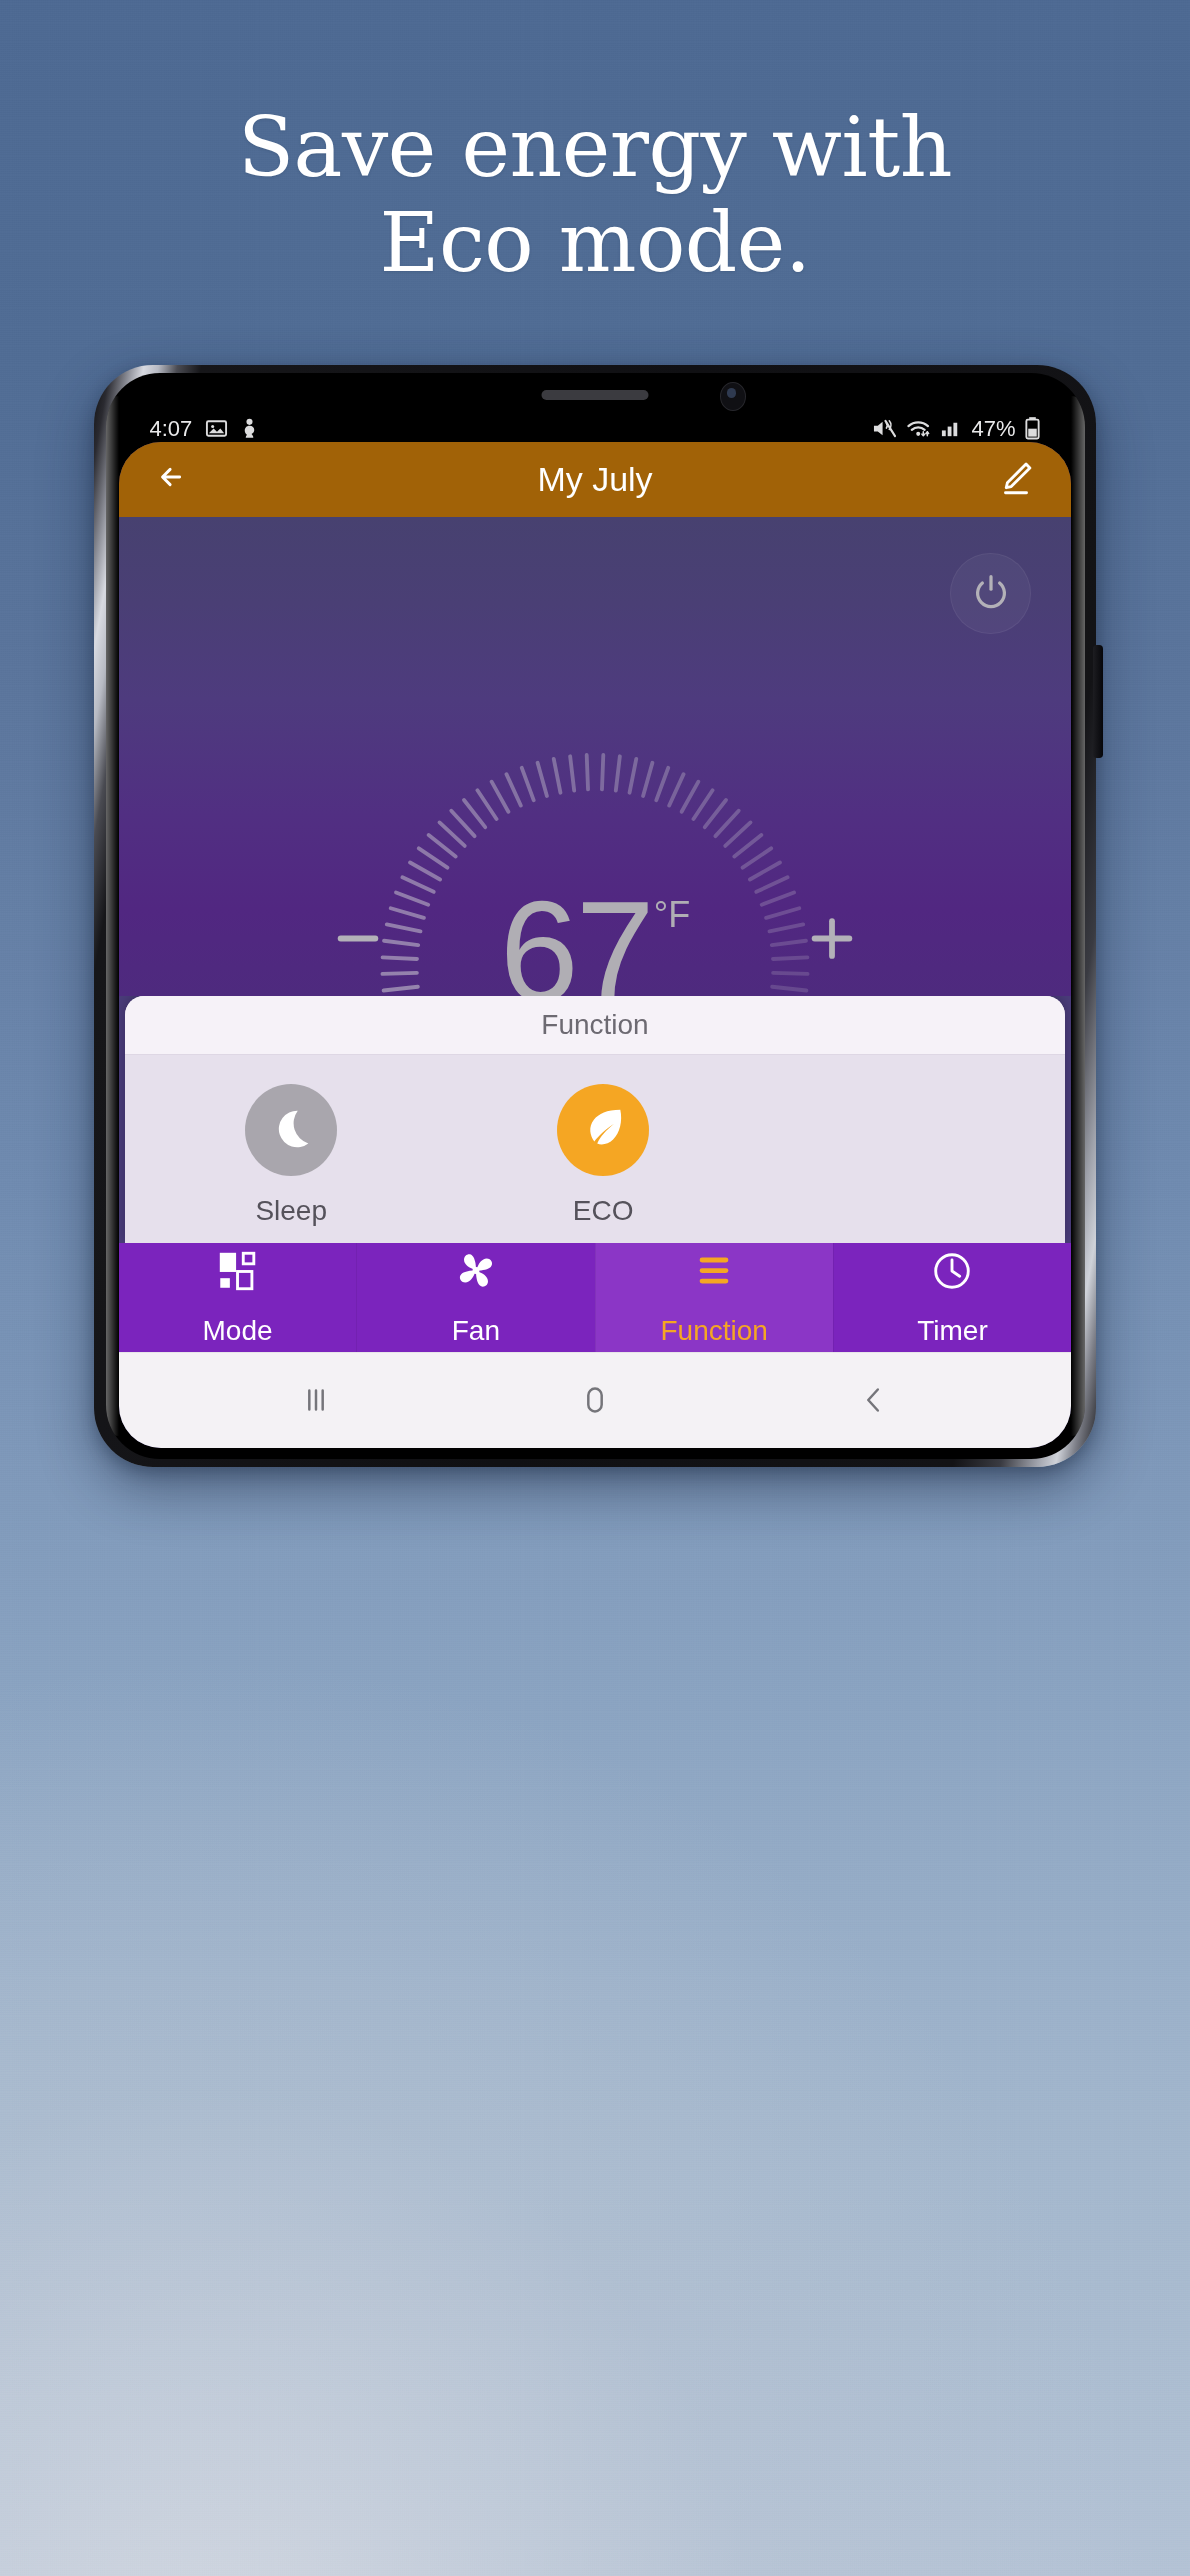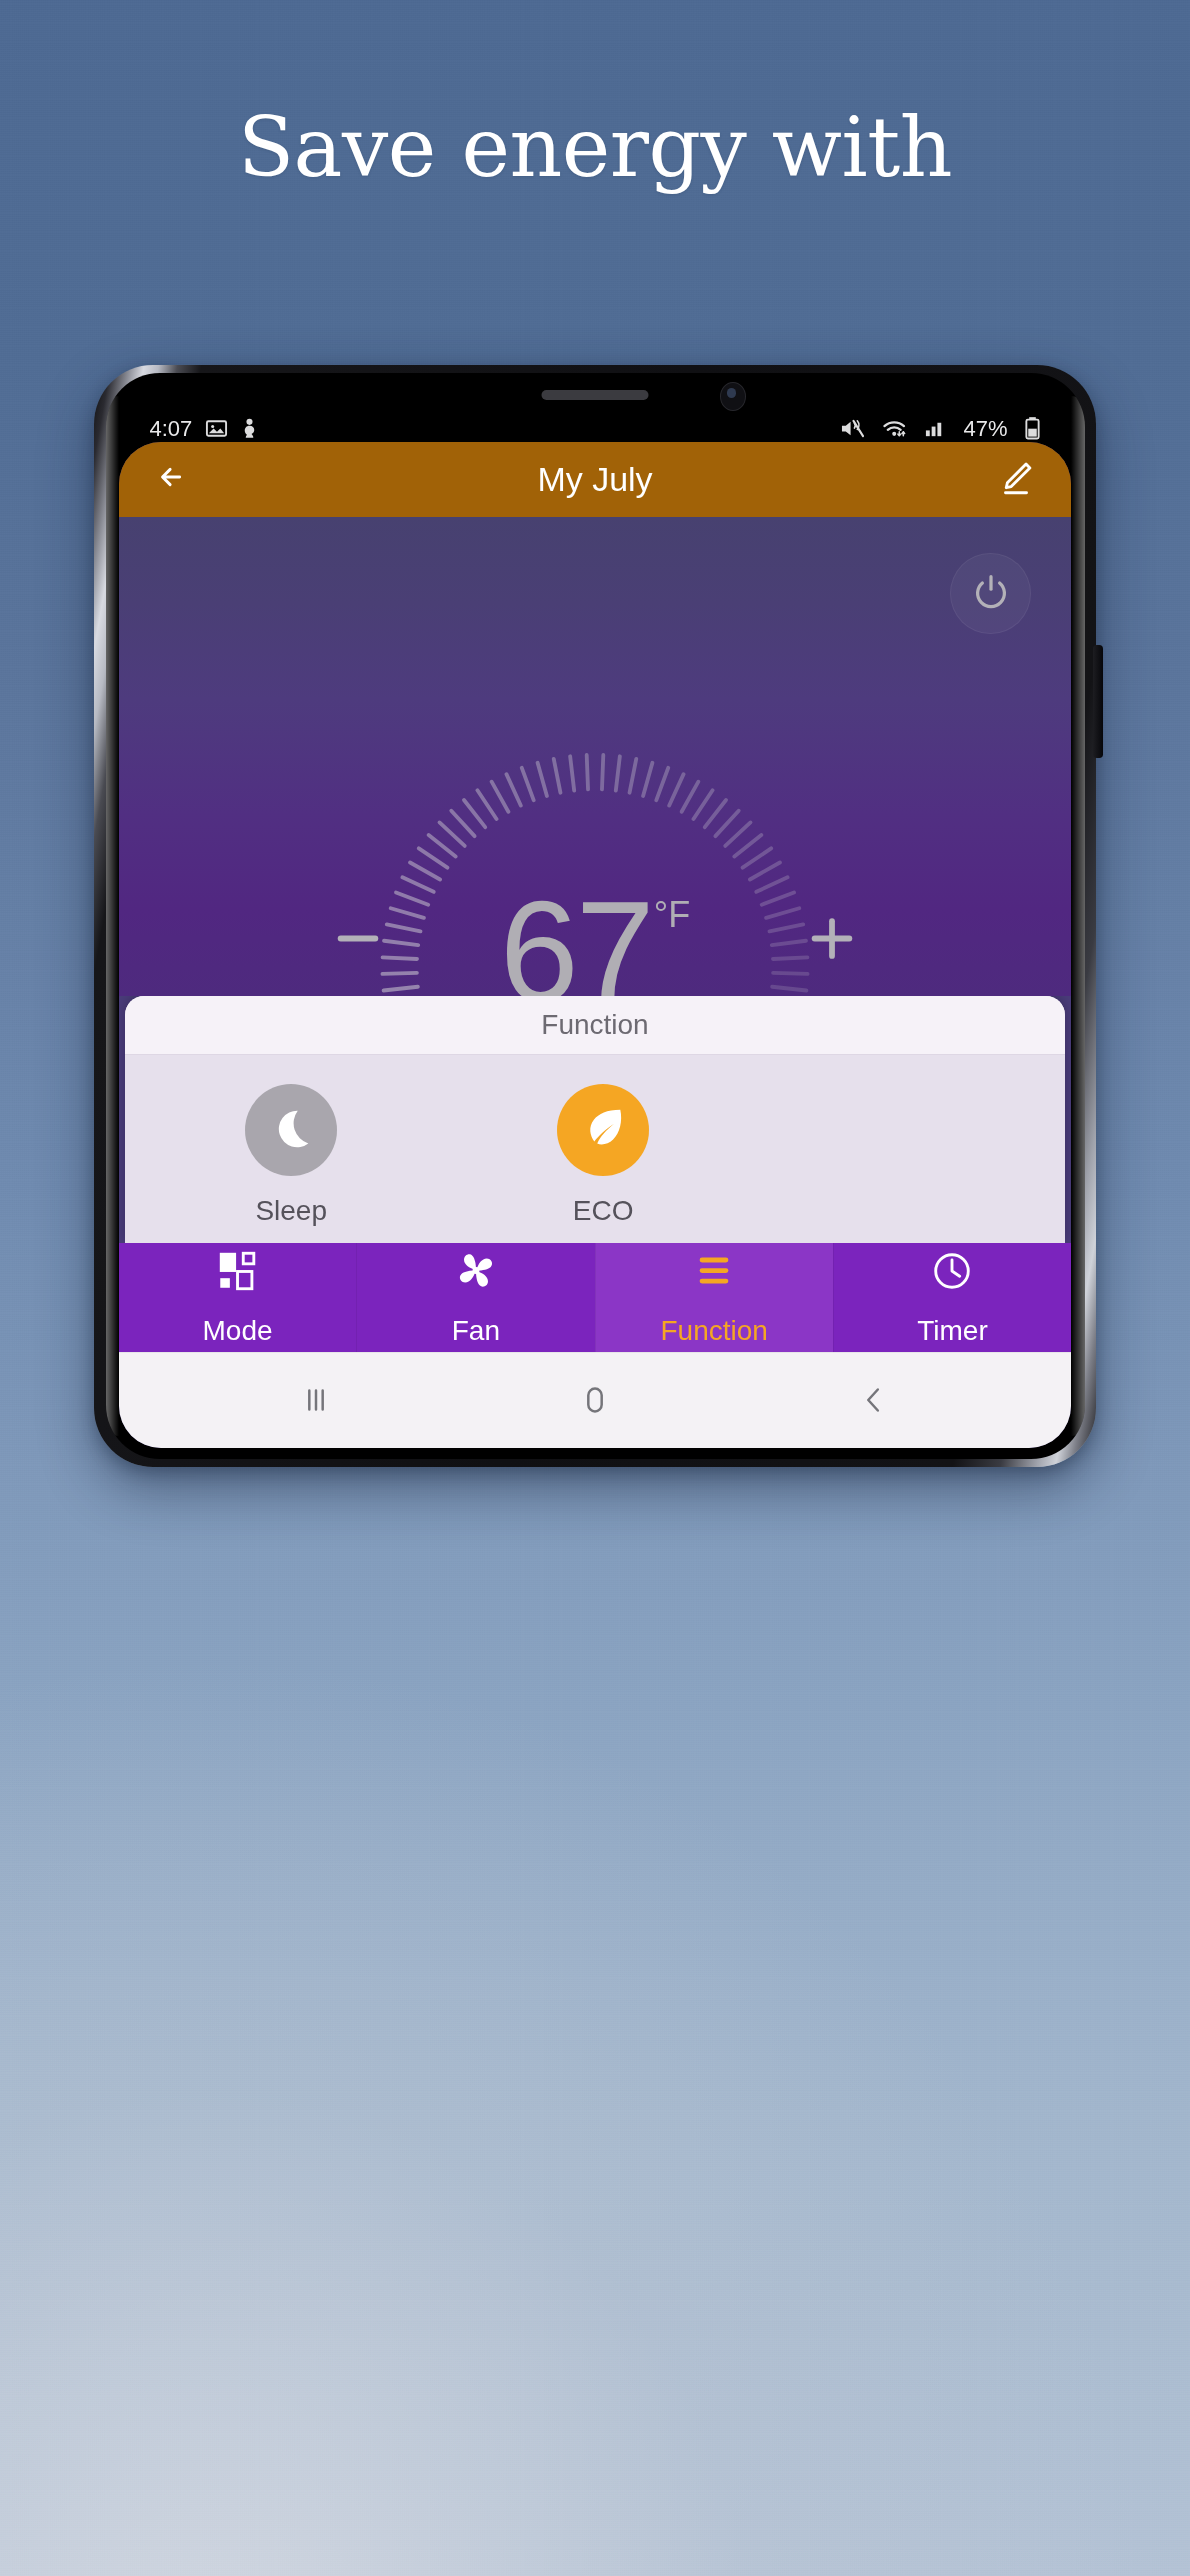--- a/index.html
+++ b/index.html
@@ -112,21 +112,21 @@
   
   #statusbar {
     position:absolute; left:0; right:0; top:36px; height:40px;
     display:flex; align-items:center;
     padding:0 44px;
     color:#e9e9ea; font-size:22px;
     z-index:20;
     text-align:right;
   }
   #sb-left { display:flex; align-items:center; gap:12.5px; }
-  #sb-right { margin-left:auto; display:flex; align-items:center; gap:16px; }
+  #sb-right { margin-left:auto; display:flex; align-items:center; gap:8px; }
   .sb-ico { display:inline-flex; align-items:center; }
 
   
   #screen {
     position:absolute;
     left:13.4px; right:13.4px; top:69px; bottom:11.5px;
     border-radius:42px;
     overflow:hidden;
     background:#4a3c7a;
     display:flex; flex-direction:column;
@@ -260,20 +260,21 @@
 </style>
 </head>
 <body>
 
 <div id="bg">
   <div id="bg-noise"></div>
 </div>
 
 <div id="headline">
   <span class="ln ln1">Save energy with</span>
+  <span class="ln ln2">Eco mode.</span>
 </div>
 
 <div id="phone">
   <div id="phone-frame"></div>
   <div id="side-btn"></div>
 
   <div id="phone-glass">
 
     <div id="speaker"></div>
     <div id="front-cam"></div>

